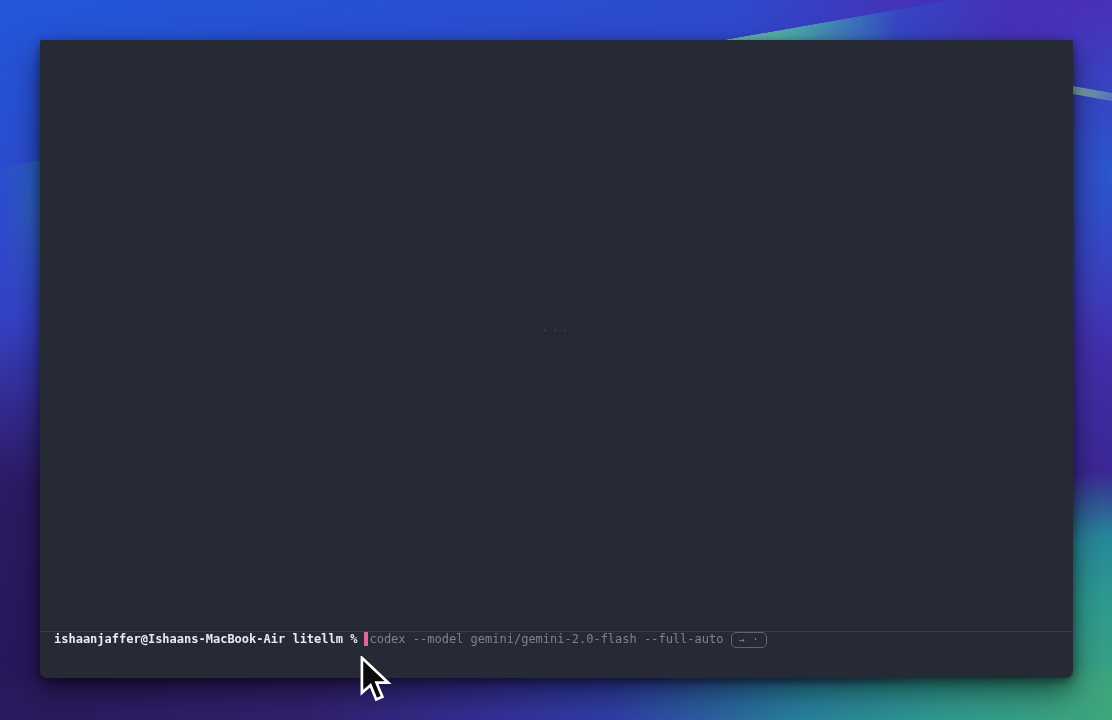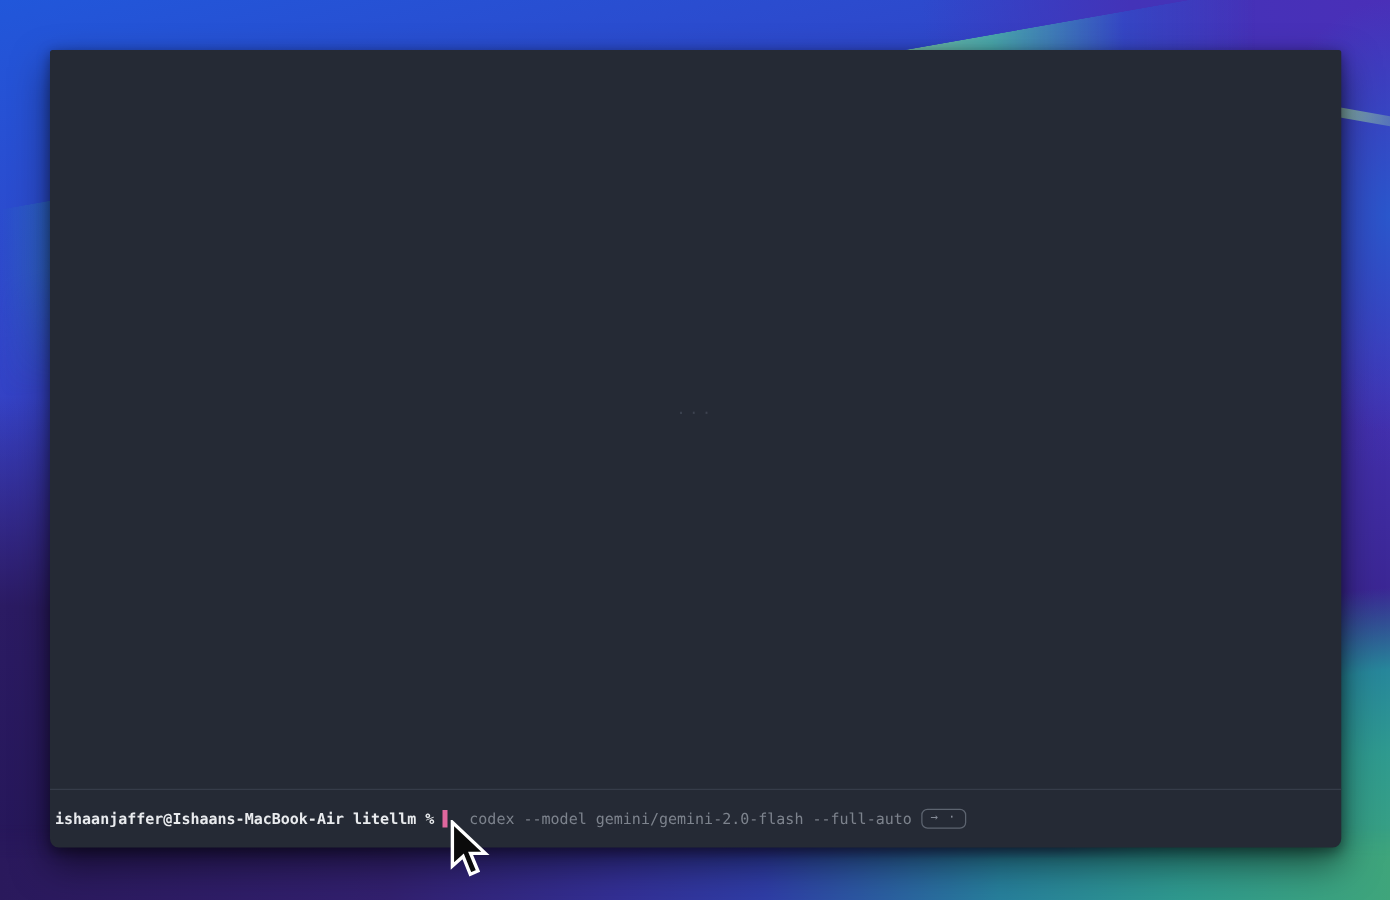--- a/index.html
+++ b/index.html
@@ -24,25 +24,25 @@
     mask-image:linear-gradient(to top,#000 55%,transparent 100%);}
 
   .terminal{position:absolute;left:40px;top:40px;width:1033px;height:638px;
     background:#252a35;border-radius:2px 2px 7px 7px;z-index:10;
     box-shadow:0 14px 30px rgba(0,0,0,.5),0 3px 10px rgba(0,0,0,.4);}
   .term-body{position:absolute;left:0;top:0;right:0;height:591px;overflow:hidden;}
   .ellipsis{position:absolute;left:50%;top:283px;transform:translateX(-50%);
     color:#3d4350;font-size:12px;letter-spacing:3px;}
   .separator{position:absolute;left:0;right:0;top:591px;height:1px;background:#363c49;}
   .prompt-row{position:absolute;left:0;right:0;top:592px;bottom:0;display:flex;
-    align-items:center;padding-left:4px;font-size:12px;white-space:pre;}
+    padding-left:14px;font-size:12px;white-space:pre;}
   .prompt{color:#e9ebee;font-weight:700;}
   .caret{display:inline-block;width:4px;height:14px;background:#e0679e;
     margin-left:7px;vertical-align:middle;}
-  .suggestion{color:#7d838d;margin-left:17px;}
+  .suggestion{color:#7d838d;margin-left:1px;}
   .hint-badge{display:inline-flex;align-items:center;justify-content:center;
     margin-left:8px;height:14px;padding:0 6px;border:1px solid #5d6470;
     border-radius:5px;color:#848a96;font-size:10px;letter-spacing:1px;line-height:1;}
 
   .mouse-cursor{position:absolute;left:360px;top:656px;z-index:20;}
 </style>
 </head>
 <body>
 
 <div class="desktop">

